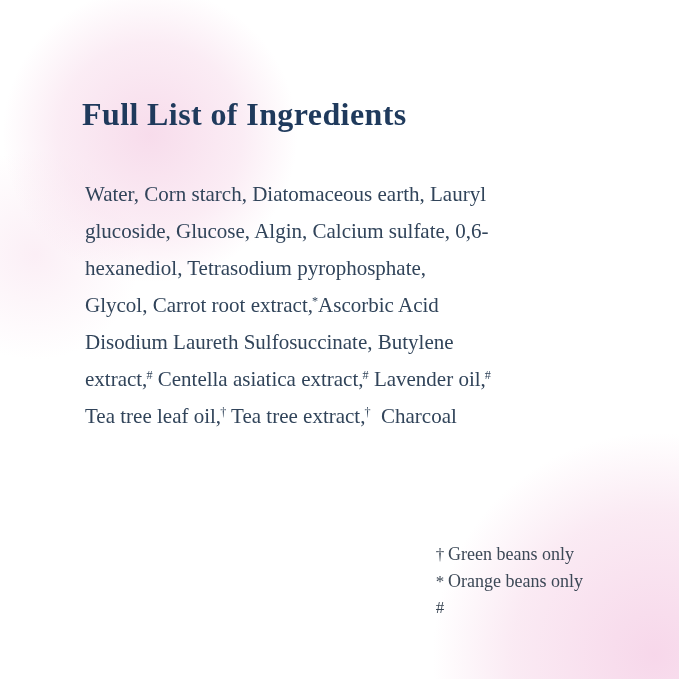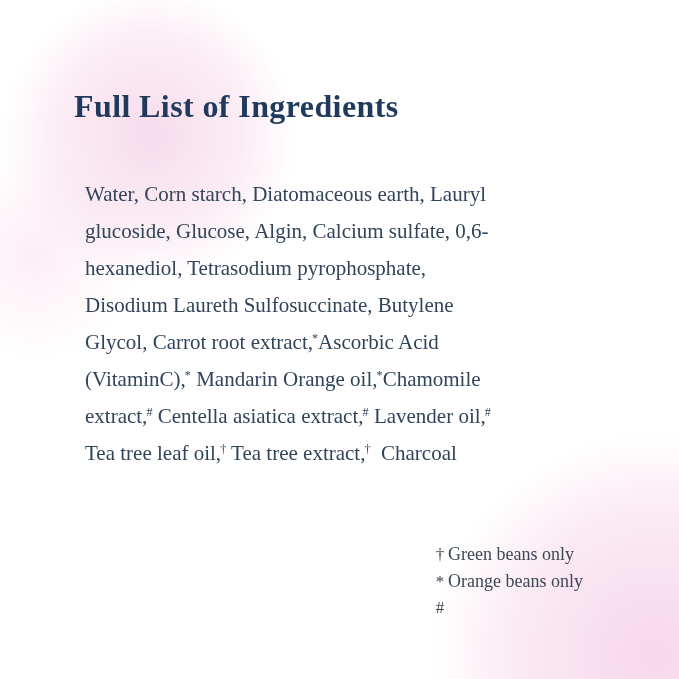--- a/index.html
+++ b/index.html
@@ -22,21 +22,21 @@
         rgba(246, 211, 232, 0.90) 0%,
         rgba(246, 214, 232, 0.50) 50%,
         rgba(255, 255, 255, 0) 78%),
       var(--background, #ffffff);
   }
 
   .title {
     position: absolute;
     left: 74px;
     top: 88px;
-    margin: 0;
+    margin: 8px;
     font-size: 32px;
     font-weight: bold;
     letter-spacing: 0.4px;
     color: var(--title, #1f3a5c);
   }
 
   .ingredients {
     position: absolute;
     left: 85px;
     top: 176px;
@@ -73,23 +73,22 @@
 </style>
 </head>
 <body>
 
 <div class="canvas">
   <h1 class="title">Full List of Ingredients</h1>
   <div class="ingredients">
       <div class="ing-line"><span>Water, Corn starch, Diatomaceous earth, Lauryl</span></div>
       <div class="ing-line"><span>glucoside, Glucose, Algin, Calcium sulfate, 0,6-</span></div>
       <div class="ing-line"><span>hexanediol, Tetrasodium pyrophosphate,</span></div>
+      <div class="ing-line"><span>Glycol, Carrot root extract,</span><span class="marker">*</span><span>Ascorbic Acid</span></div>
       <div class="ing-line"><span>Disodium Laureth Sulfosuccinate, Butylene</span></div>
-      <div class="ing-line"><span>Glycol, Carrot root extract,</span><span class="marker">*</span><span>Ascorbic Acid</span></div>
-      <div class="ing-line"><span>(VitaminC),</span><span class="marker">*</span><span> Mandarin Orange oil,</span><span class="marker">*</span><span>Chamomile</span></div>
       <div class="ing-line"><span>extract,</span><span class="marker">#</span><span> Centella asiatica extract,</span><span class="marker">#</span><span> Lavender oil,</span><span class="marker">#</span></div>
       <div class="ing-line"><span>Tea tree leaf oil,</span><span class="marker">†</span><span> Tea tree extract,</span><span class="marker">†</span><span>  Charcoal</span></div>
     </div>
   <div class="footnotes">
       <div class="fn-row">
         <span class="fn-symbol">†</span>
         <span class="fn-label">Green beans only</span>
       </div>
       <div class="fn-row">
         <span class="fn-symbol">*</span>

